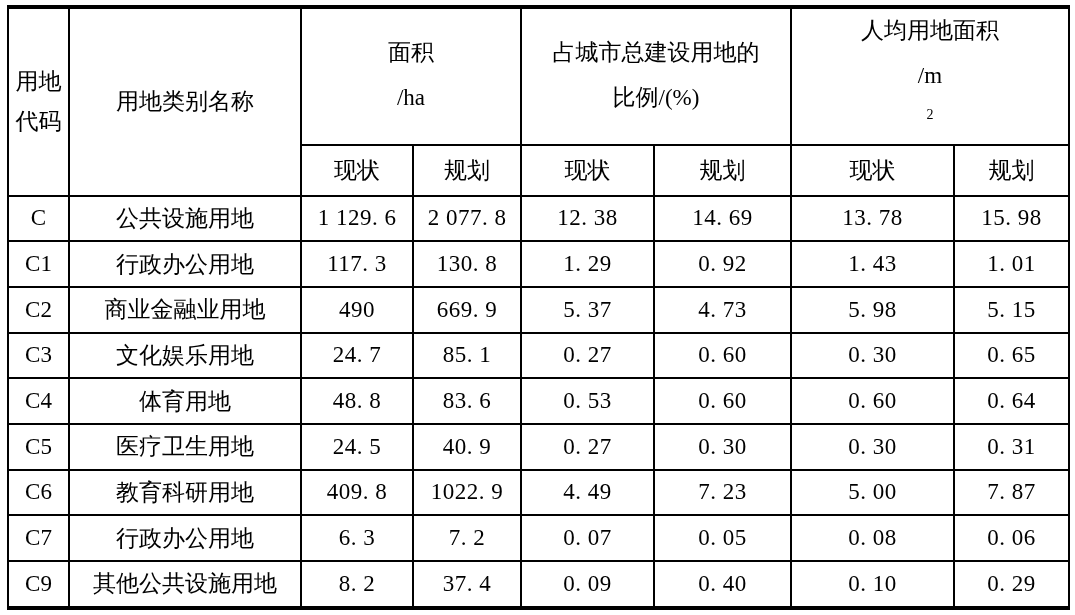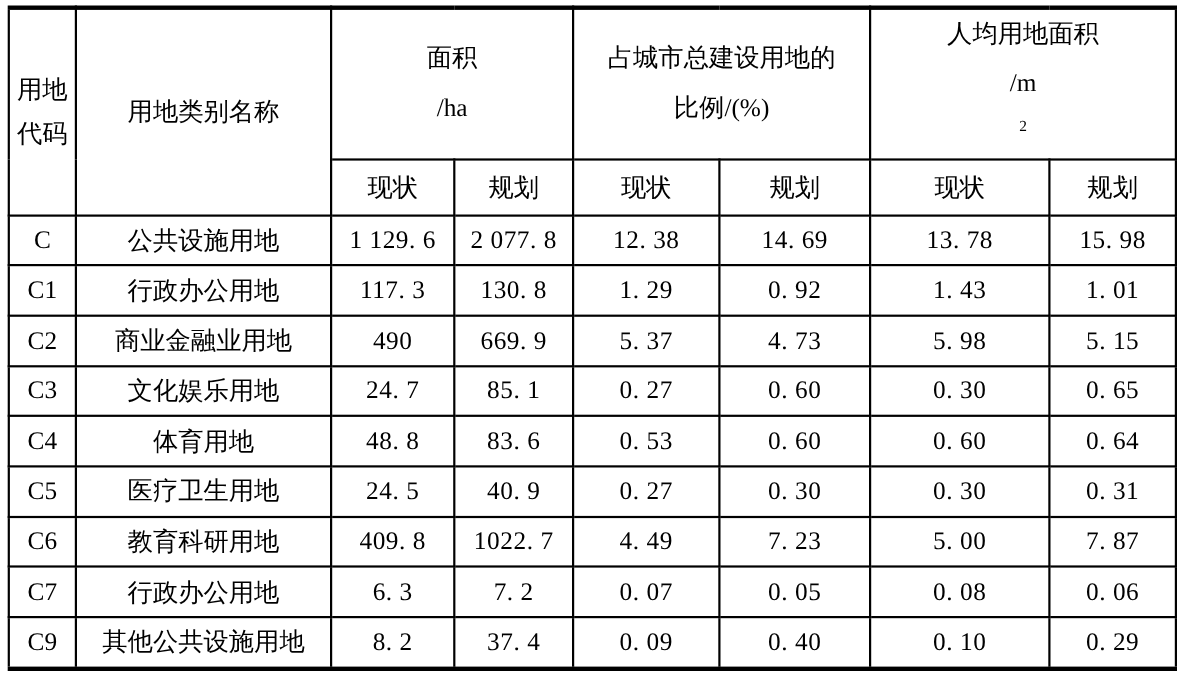--- a/index.html
+++ b/index.html
@@ -156,21 +156,21 @@
         <td class="num">40. 9</td>
         <td class="num">0. 27</td>
         <td class="num">0. 30</td>
         <td class="num">0. 30</td>
         <td class="num">0. 31</td>
       </tr>
       <tr>
         <td>C6</td>
         <td>教育科研用地</td>
         <td class="num">409. 8</td>
-        <td class="num">1022. 7</td>
+        <td class="num">1022. 9</td>
         <td class="num">4. 49</td>
         <td class="num">7. 23</td>
         <td class="num">5. 00</td>
         <td class="num">7. 87</td>
       </tr>
       <tr>
         <td>C7</td>
         <td>行政办公用地</td>
         <td class="num">6. 3</td>
         <td class="num">7. 2</td>

